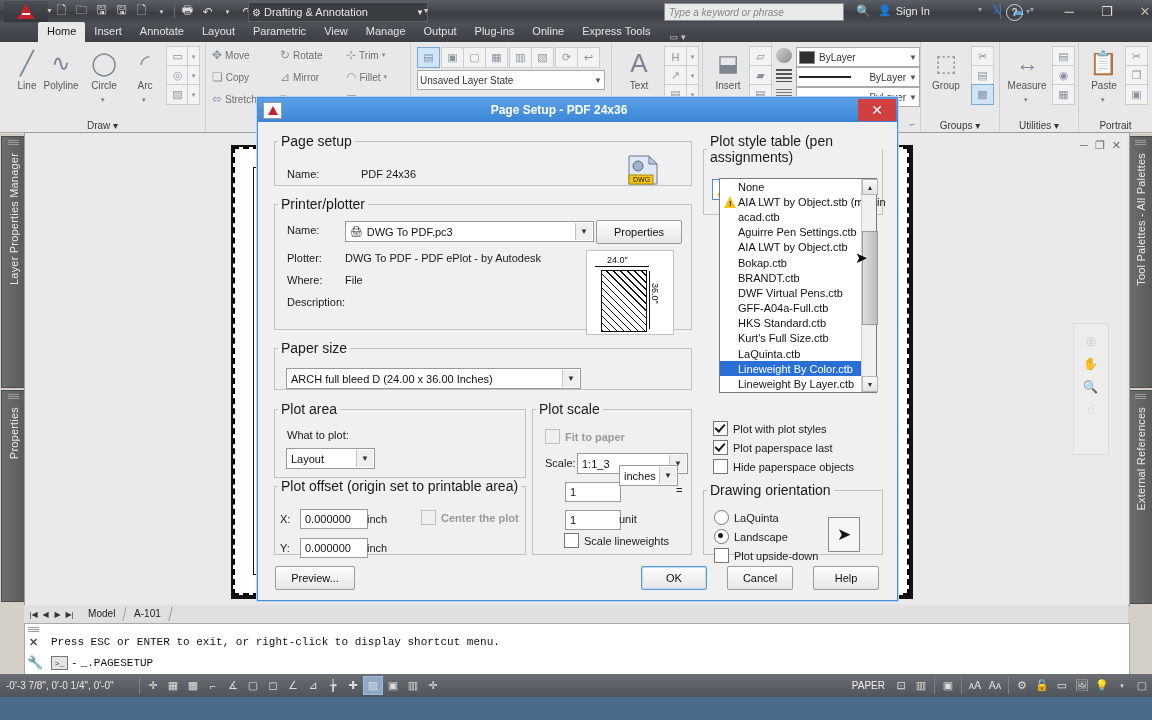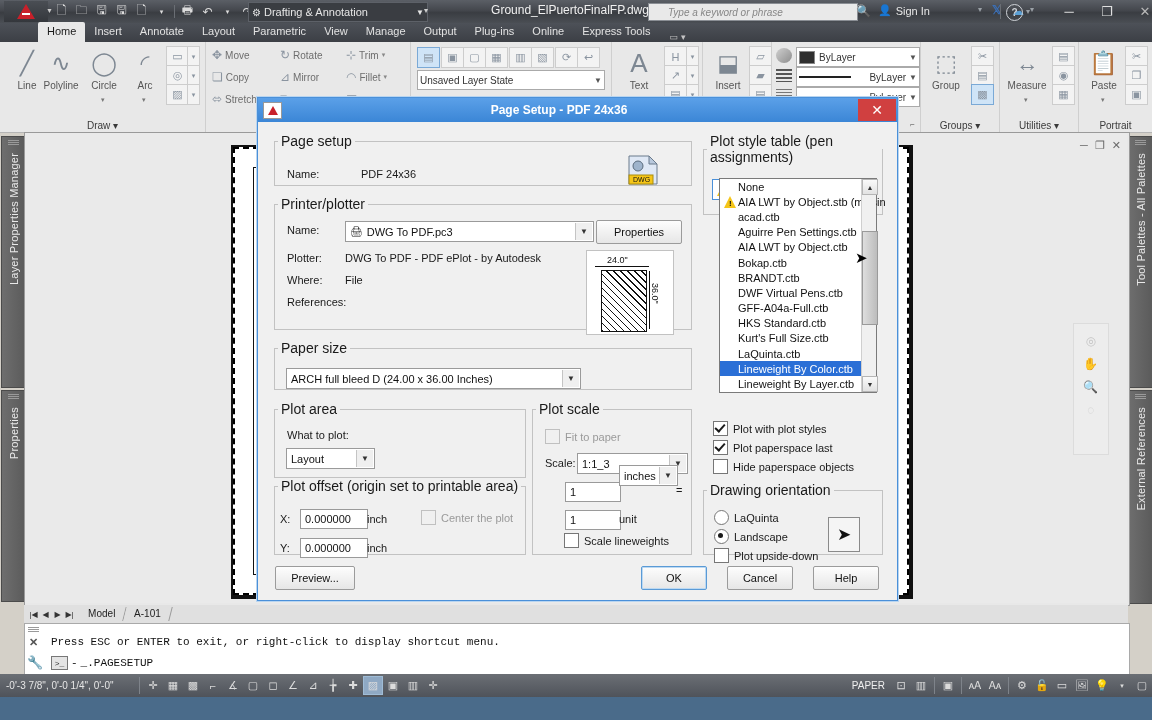--- a/index.html
+++ b/index.html
@@ -19,22 +19,22 @@
   .acad-a{width:0;height:0;border-left:9px solid transparent;border-right:9px solid transparent;border-bottom:15px solid #c8202a;position:relative;}
   .acad-a:after{content:"";position:absolute;left:-4px;top:9px;width:8px;height:2px;background:#fff;}
   .qat{position:absolute;left:52px;top:2px;height:19px;display:flex;align-items:center;gap:1px;}
   .qbtn{width:19px;height:18px;display:flex;align-items:center;justify-content:center;color:#dcdcdc;font-size:12px;cursor:default;}
   .qsep{width:1px;height:13px;background:#6a6e74;margin:0 2px;}
   .wsbox{position:absolute;left:248px;top:2px;width:172px;height:18px;
     background:#3a3d42;border:1px solid #5d6168;display:flex;align-items:center;padding:0 3px;color:#e6e6e6;font-size:11px;}
   .wsbox .gear{margin-right:3px;font-size:10px;}
   .wsbox .arw{margin-left:auto;font-size:8px;}
   .doctitle{position:absolute;left:440px;top:3px;width:260px;text-align:center;font-size:12px;color:#f0f0f0;}
-  .searchbox{position:absolute;left:648px;top:3px;width:170px;height:16px;background:#e9e9e9;border:1px solid #8a8e94;
-    display:flex;align-items:center;padding:0 19px;color:#868686;font-style:italic;font-size:10px;}
+  .searchbox{position:absolute;left:664px;top:3px;width:170px;height:16px;background:#e9e9e9;border:1px solid #8a8e94;
+    display:flex;align-items:center;padding:0 4px;color:#868686;font-style:italic;font-size:10px;}
   .searcharrow{position:absolute;left:670px;top:4px;color:#d0d0d0;font-size:8px;}
   .bino{position:absolute;left:856px;top:4px;color:#e0e0e0;font-size:12px;}
   .signin{position:absolute;left:878px;top:4px;display:flex;align-items:center;gap:4px;color:#e8e8e8;font-size:11px;}
   .tbdots{position:absolute;left:978px;top:5px;color:#9aa0a6;font-size:8px;}
   .tbx{position:absolute;left:992px;top:3px;color:#3b6fb6;font-weight:bold;font-size:12px;}
   .tbcloud{position:absolute;left:1012px;top:4px;color:#5a9fd4;font-size:12px;}
   .tbdots2{position:absolute;left:1030px;top:5px;color:#9aa0a6;font-size:8px;}
   .tbsep{position:absolute;top:4px;width:1px;height:15px;background:#6a6e74;}
   .help{position:absolute;left:1012px;top:3px;}
   .qmark{width:15px;height:15px;border-radius:50%;border:1.5px solid #cfd3d8;color:#cfd3d8;
@@ -143,21 +143,21 @@
   .dbtn2{position:absolute;height:22px;background:linear-gradient(to bottom,#fdfdfd,#e6e6e6);
     border:1px solid #9b9b9b;border-radius:2px;font-size:11px;color:#111;
     display:flex;align-items:center;justify-content:center;}
   .dbtn2.def{border-color:#5a9ad6;box-shadow:0 0 0 1px #bcd9f2 inset;}
   .tinput{position:absolute;height:18px;background:#fff;border:1px solid #9a9a9a;
     display:flex;align-items:center;padding:0 4px;font-size:11px;color:#111;}
   .chk{position:absolute;display:flex;align-items:center;gap:5px;font-size:11px;color:#1a1a1a;}
   .chk .box{width:13px;height:13px;background:#fff;border:1px solid #767676;position:relative;flex:0 0 13px;}
   .chk.checked .box:after{content:"";position:absolute;left:3px;top:0px;width:4px;height:8px;
     border:solid #1a1a1a;border-width:0 2px 2px 0;transform:rotate(42deg);}
-  .chk.dis{color:#9a9a9a;}
+  .chk.dis{color:#9a9a9a;font-weight:bold;}
   .chk.dis .box{background:#f0f0f0;border-color:#c0c0c0;}
   .rad{position:absolute;display:flex;align-items:center;gap:5px;font-size:11px;color:#1a1a1a;}
   .rad .circ{width:13px;height:13px;border-radius:50%;background:#fff;border:1px solid #767676;position:relative;flex:0 0 13px;}
   .rad.sel .circ:after{content:"";position:absolute;left:3px;top:3px;width:5px;height:5px;border-radius:50%;background:#1a1a1a;}
 
   .paperprev{position:absolute;background:#fff;border:1px solid #c2c2c2;}
   .hatchrect{position:absolute;background:repeating-linear-gradient(45deg,#111 0 1px,#fff 1px 5px);border:1px solid #111;}
   .dimtxt{position:absolute;font-size:9px;color:#111;}
   .dwgfileicon{position:absolute;width:32px;height:30px;}
 
@@ -202,21 +202,20 @@
       <div class="qbtn" style="font-size:7px;">▾</div>
       <div class="qbtn">↷</div>
       <div class="qbtn" style="font-size:7px;">▾</div>
     </div>
     <div class="wsbox">
       <span class="gear">⚙</span>
       <span>Drafting &amp; Annotation</span>
       <span class="arw">▼</span>
     </div>
     <div style="position:absolute;left:424px;top:6px;font-size:8px;color:#cfcfcf;">▾</div>
-    <div class="doctitle">Ground_ElPuertoFinalFP.dwg</div>
     <div class="searcharrow">▶</div>
     <div class="searchbox">
       <span>Type a keyword or phrase</span>
     </div>
     <div class="bino">🔍</div>
     <div class="signin">
       <span>👤</span>
       <span>Sign In</span>
     </div>
     <div class="tbdots">▾</div>
@@ -572,21 +571,21 @@
           <span class="txt">DWG To PDF.pc3</span>
           <span class="dbtn">▼</span>
         </div>
         <div class="dbtn2" style="left:321px;top:8px;width:84px;">
           <span>Properties</span>
         </div>
         <div class="lbl" style="left:12px;top:40px;">Plotter:</div>
         <div class="lbl" style="left:70px;top:40px;">DWG To PDF - PDF ePlot - by Autodesk</div>
         <div class="lbl" style="left:12px;top:62px;">Where:</div>
         <div class="lbl" style="left:70px;top:62px;">File</div>
-        <div class="lbl" style="left:12px;top:84px;">References:</div>
+        <div class="lbl" style="left:12px;top:84px;">Description:</div>
         <div class="lbl" style="left:90px;top:84px;"></div>
 
         <div class="paperprev" style="left:311px;top:38px;width:86px;height:83px;">
           <div class="hatchrect" style="left:14px;top:19px;width:44px;height:60px;"></div>
           <div class="dimtxt" style="left:20px;top:4px;">24.0"</div>
           <div class="dimtxt" style="left:63px;top:32px;writing-mode:vertical-rl;">36.0"</div>
           <div style="position:absolute;left:8px;top:15px;width:54px;height:1px;background:#111;"></div>
           <div style="position:absolute;left:62px;top:20px;width:1px;height:58px;background:#111;"></div>
         </div>
       </fieldset>

